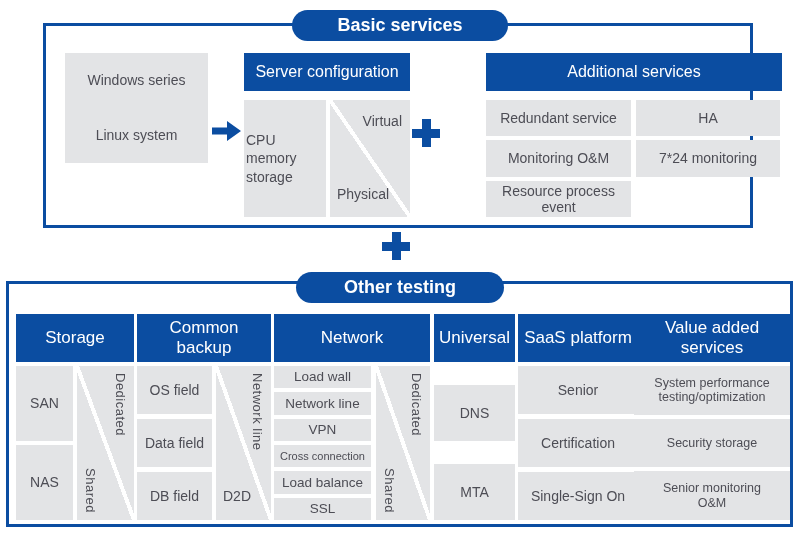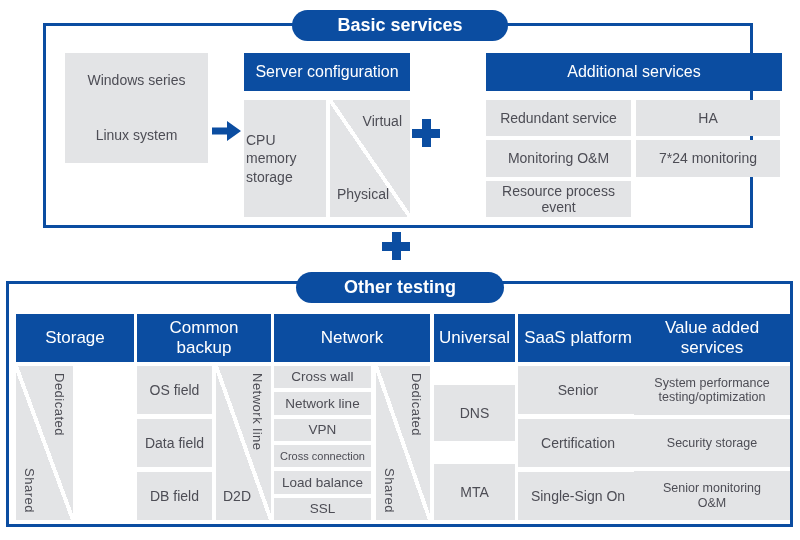--- a/index.html
+++ b/index.html
@@ -229,20 +229,24 @@
 
   <div class="pill pill-basic">Basic services</div>
 
   <div class="plus plus-mid"></div>
 
   <section class="box box-other">
 
     <div class="group g-storage">
       <div class="ghdr">Storage</div>
       <div class="gbody">
+        <div class="stack storage-items">
+          <div class="cell">SAN</div>
+          <div class="cell">NAS</div>
+        </div>
         <div class="diag diag-storage">
           <span class="lab vtext v-tr">Dedicated</span>
           <span class="lab vtext v-bl">Shared</span>
         </div>
       </div>
     </div>
 
     <div class="group g-common">
       <div class="ghdr">Common backup</div>
       <div class="gbody">
@@ -255,21 +259,21 @@
           <span class="lab vtext v-tr">Network line</span>
           <span class="lab d2d-lab">D2D</span>
         </div>
       </div>
     </div>
 
     <div class="group g-network">
       <div class="ghdr">Network</div>
       <div class="gbody network-body">
         <div class="stack network-items">
-          <div class="cell">Cross wall</div>
+          <div class="cell">Load wall</div>
           <div class="cell">Network line</div>
           <div class="cell">VPN</div>
           <div class="cell small">Cross connection</div>
           <div class="cell">Load balance</div>
           <div class="cell">SSL</div>
         </div>
         <div class="diag diag-network">
           <span class="lab vtext v-tr">Dedicated</span>
           <span class="lab vtext v-bl">Shared</span>
         </div>

